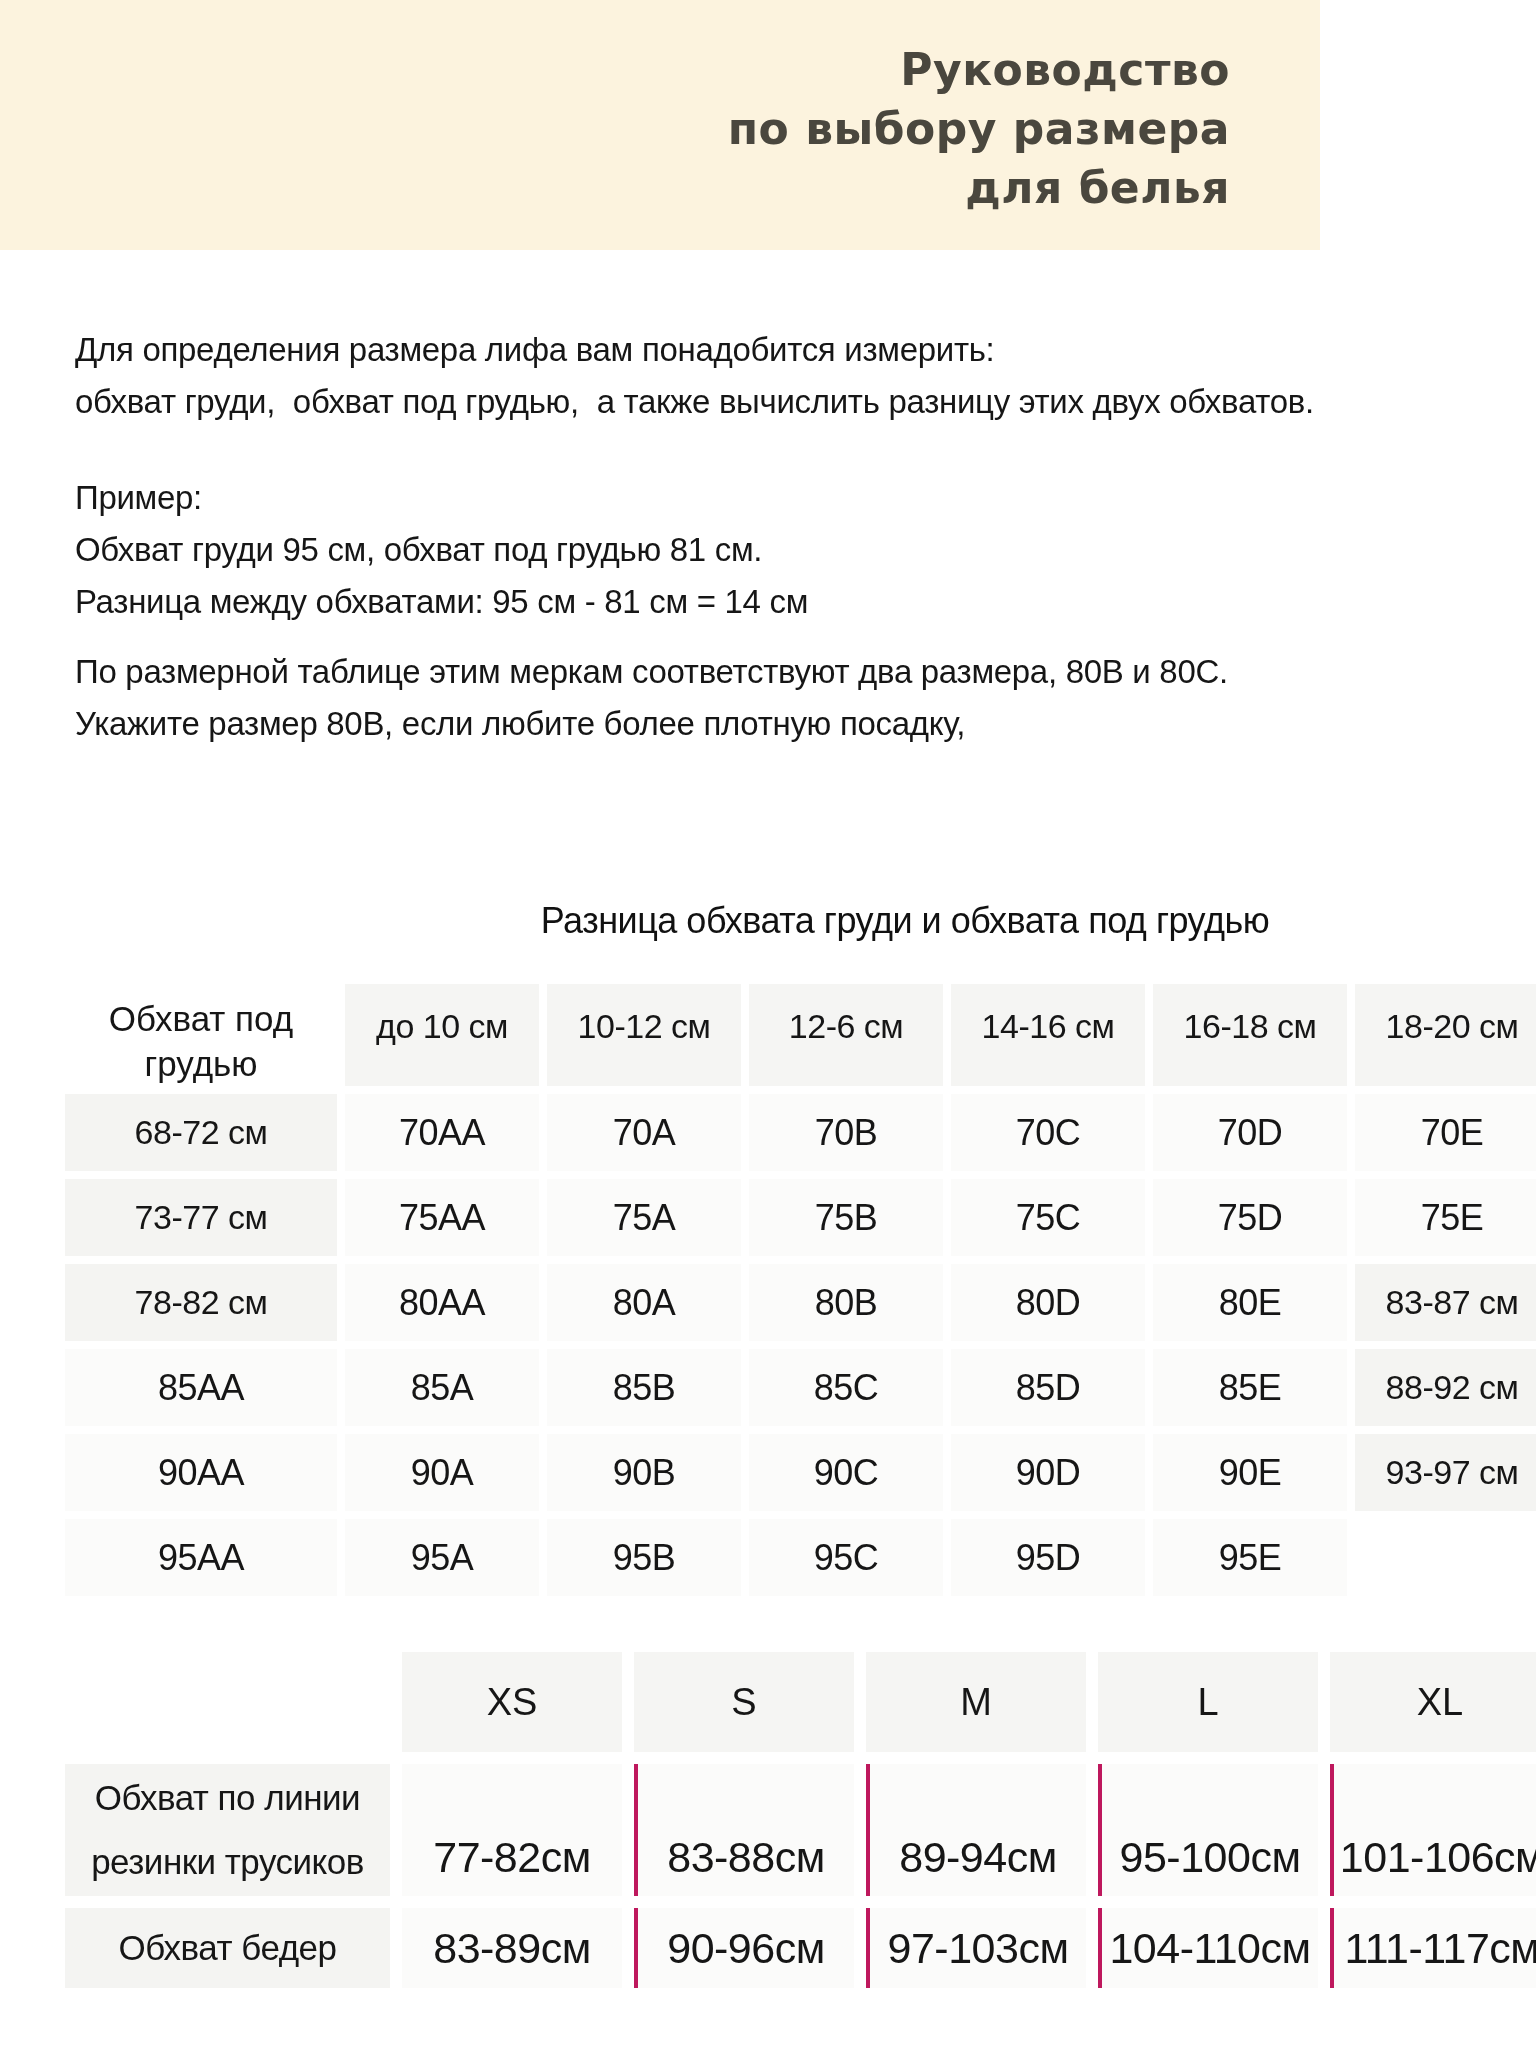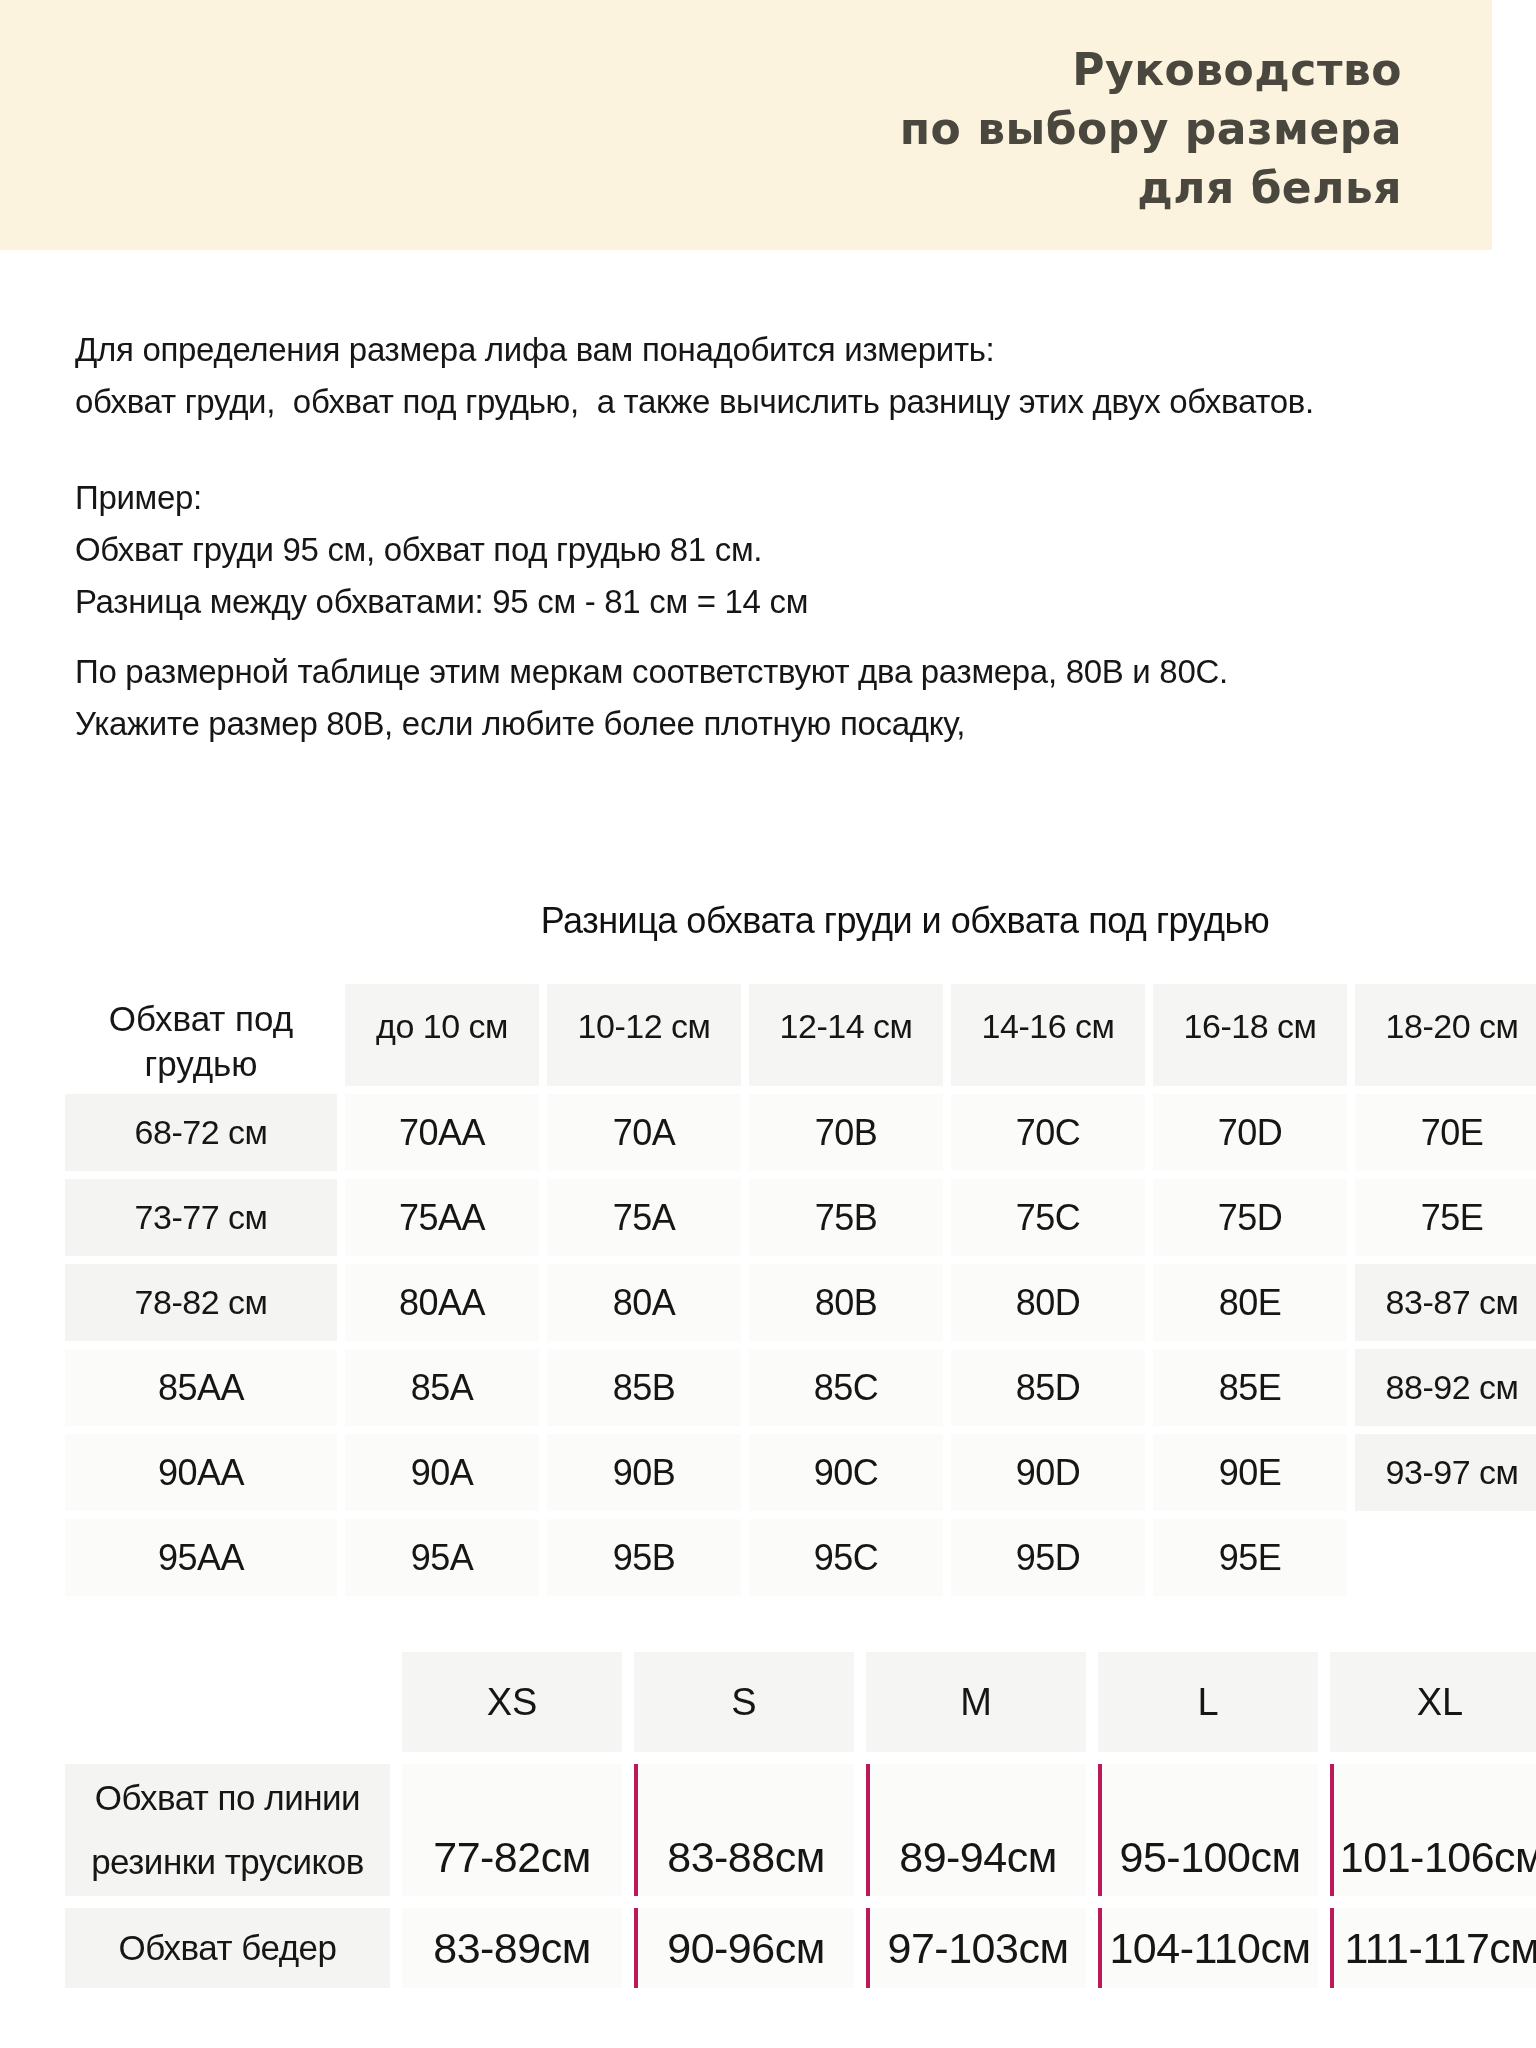--- a/index.html
+++ b/index.html
@@ -9,21 +9,21 @@
     --band-gray:#F5F5F3;
     --data-cell:#FBFBFA;
     --body-text:#161616;
   }
   html,body{margin:0;padding:0;background:#ffffff;}
   .canvas{
     position:relative;width:1536px;height:2048px;background:#ffffff;overflow:hidden;
     font-family:"Liberation Sans",sans-serif;color:var(--body-text);
   }
   
-  .banner{position:absolute;left:0;top:0;width:1492px;height:250px;background:var(--header-bg);}
+  .banner{position:absolute;left:0;top:0;width:1320px;height:250px;background:var(--header-bg);}
   .banner .title{
     position:absolute;top:40px;right:90px;text-align:right;
     font-family:"DejaVu Sans",sans-serif;font-weight:700;
     font-size:44px;line-height:59px;color:var(--title-text);letter-spacing:0.5px;
   }
   
   .para{position:absolute;left:75px;font-size:33px;line-height:52px;letter-spacing:-0.3px;color:var(--body-text);}
   .para .line{white-space:pre;}
   .p1{top:324px;}
   .p2{top:472px;}
@@ -94,21 +94,21 @@
   <div class="tbl-title">Разница обхвата груди и обхвата под грудью</div>
 
   <div class="bra-grid">
 
     <div class="cell corner">
       <span>Обхват под</span>
       <span>грудью</span>
     </div>
     <div class="cell colhead">до 10 см</div>
     <div class="cell colhead">10-12 см</div>
-    <div class="cell colhead">12-14 см</div>
+    <div class="cell colhead">12-6 см</div>
     <div class="cell colhead">14-16 см</div>
     <div class="cell colhead">16-18 см</div>
     <div class="cell colhead">18-20 см</div>
 
     <div class="cell bandlab">68-72 см</div>
     <div class="cell sizecell">70AA</div>
     <div class="cell sizecell">70A</div>
     <div class="cell sizecell">70B</div>
     <div class="cell sizecell">70C</div>
     <div class="cell sizecell">70D</div>

